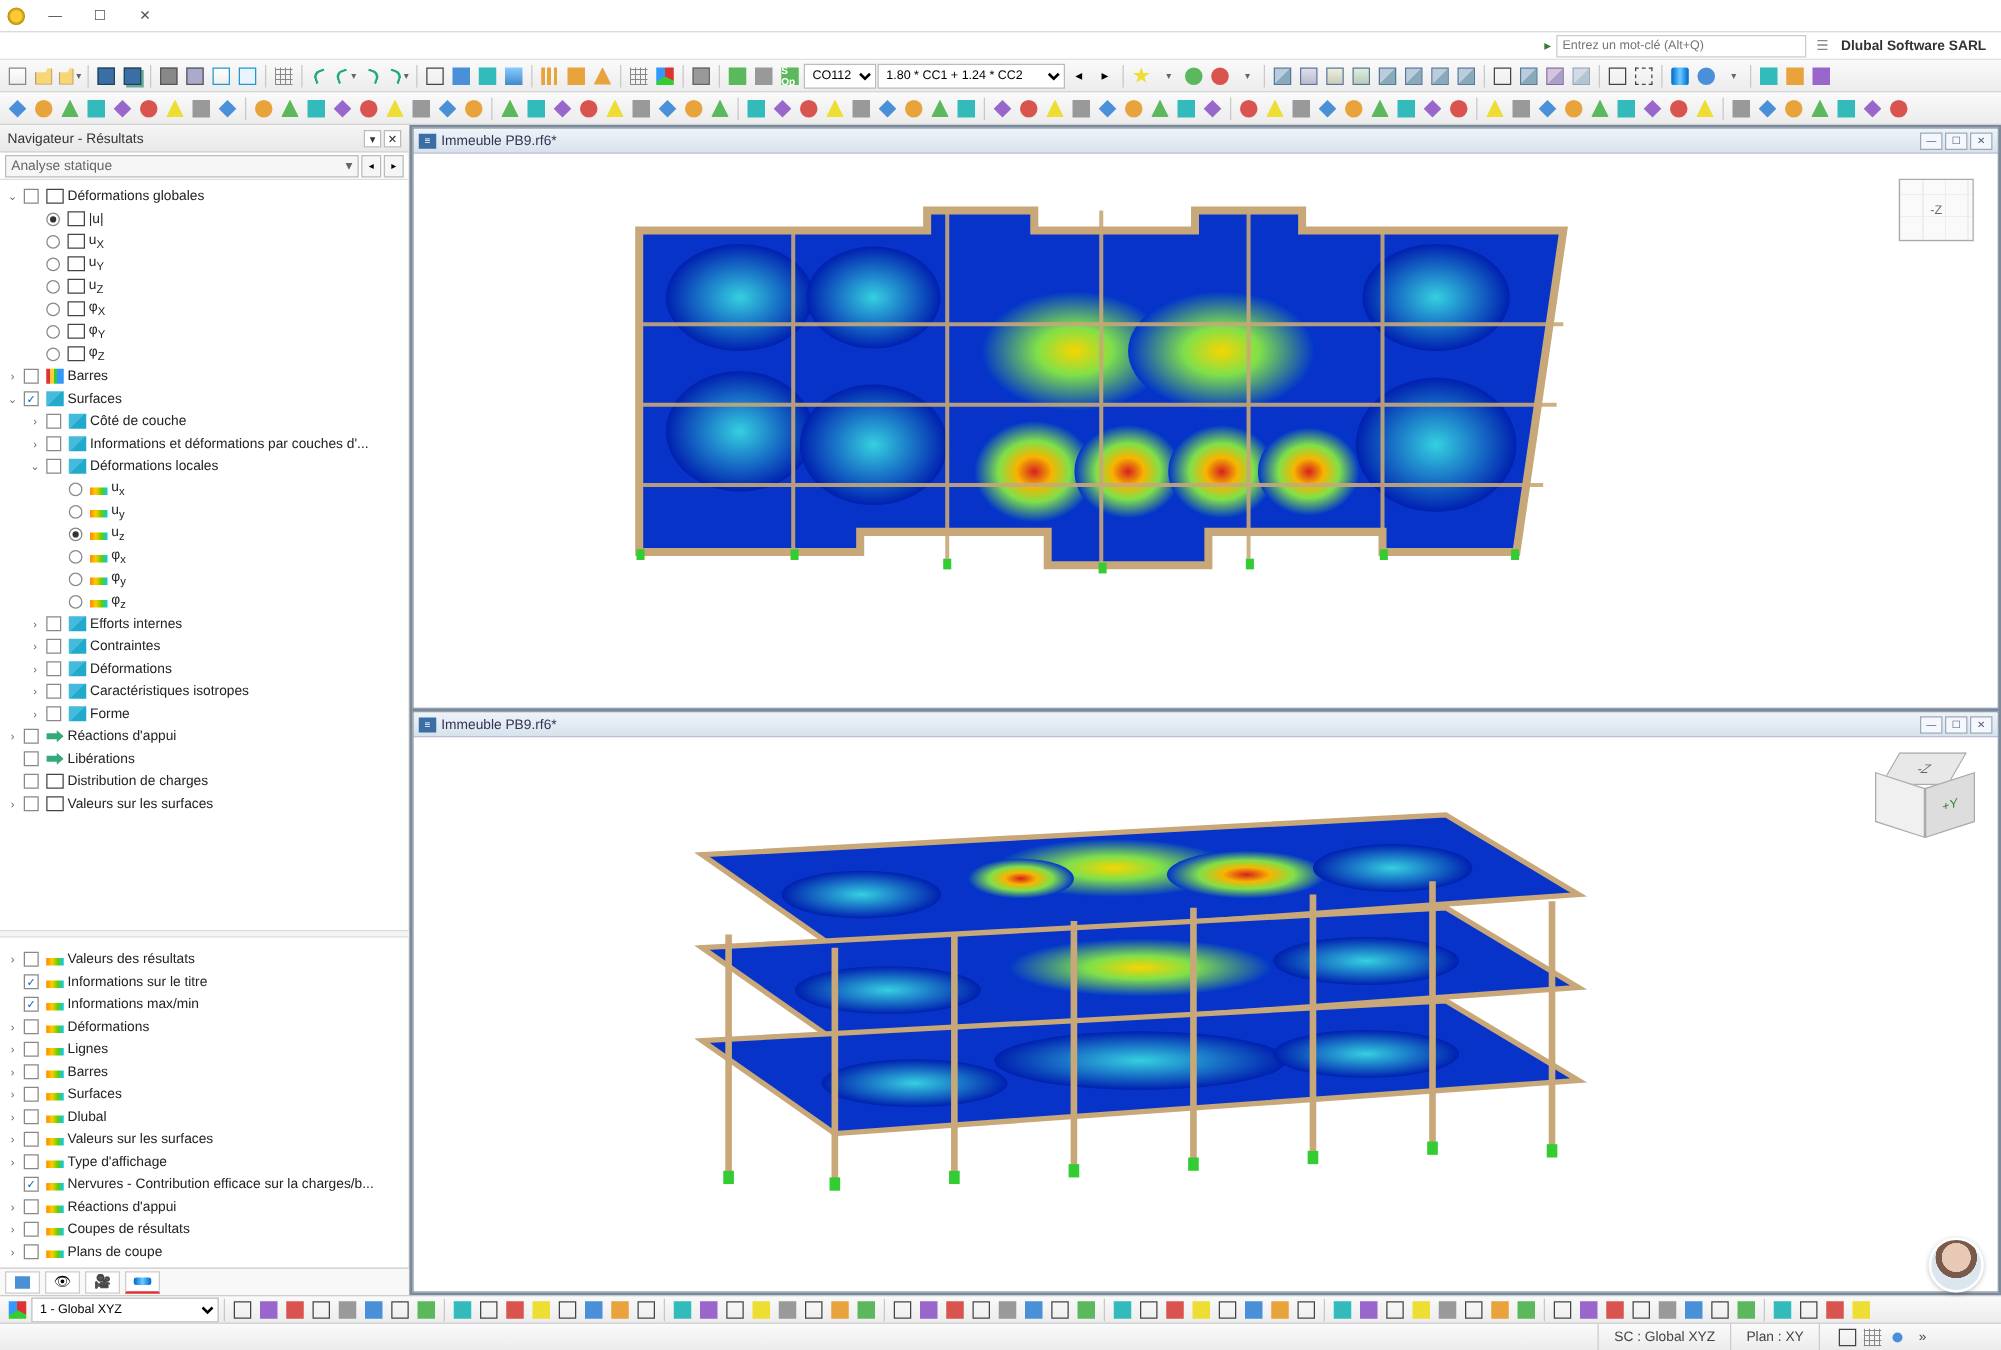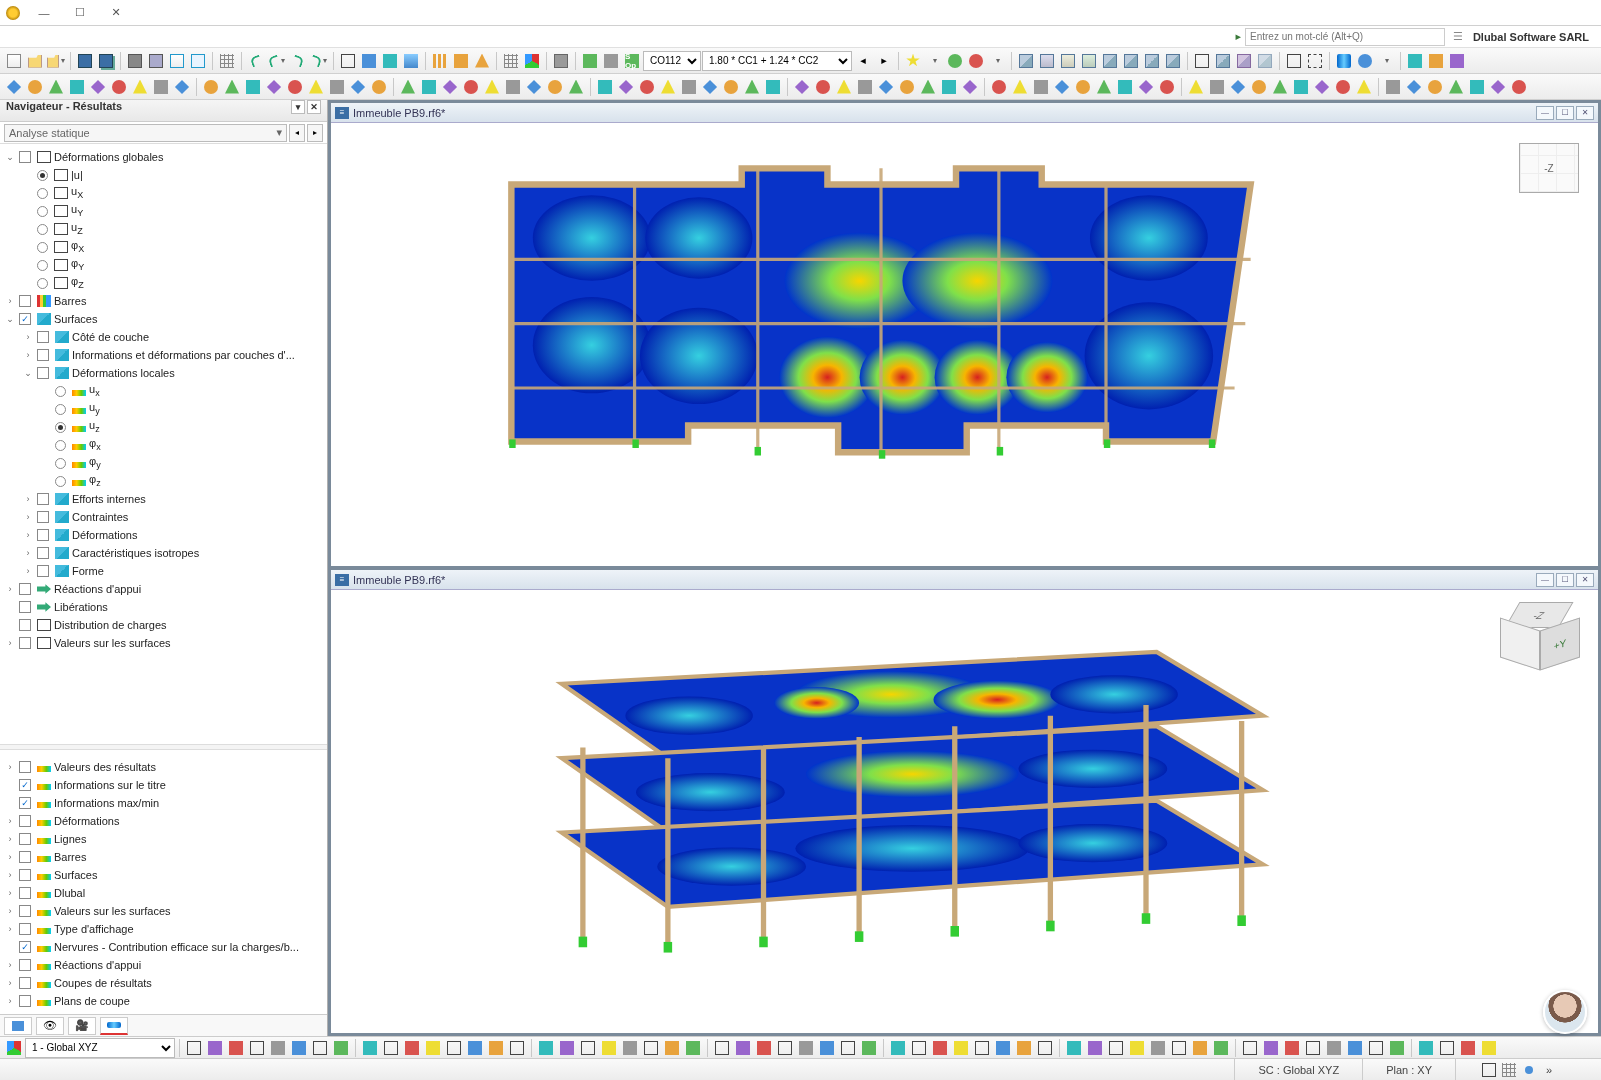--- a/index.html
+++ b/index.html
@@ -48,21 +48,21 @@
 .ic-outline { border:1px solid #444; background:transparent; }
 .ic-so { background:#5cb85c; color:#fff; font-size:8px; font-weight:bold; display:flex; align-items:center; justify-content:center; }
 .ic-cube { background: linear-gradient(135deg,#bcd 50%,#8ab 50%); border:1px solid #579; }
 .ic-wave { background: linear-gradient(90deg,#06c 0,#6cf 50%,#06c 100%); border-radius:2px; }
 
 
 .main { display: flex; height: calc(1080px - 26px - 22px - 26px - 26px - 22px - 22px); }
 
 
 .navigator { width: 328px; background: #fff; border-right: 1px solid #b0b0b0; display: flex; flex-direction: column; }
-.nav-header { height: 22px; background: linear-gradient(#f5f5f5,#e8e8e8); border-bottom:1px solid #ccc; display:flex; align-items:flex-start; padding:0 6px; font-weight:700; color:#333; }
+.nav-header { height: 22px; background: linear-gradient(#f5f5f5,#e8e8e8); border-bottom:1px solid #ccc; display:flex; align-items:center; padding:0 6px; font-weight:400; color:#333; }
 .nav-header .hdr-btns { margin-left:auto; display:flex; gap:2px; }
 .nav-header .hdr-btn { width:14px; height:14px; border:1px solid #bbb; display:flex; align-items:center; justify-content:center; font-size:9px; background:#fff; }
 .nav-combo-row { height: 22px; display:flex; align-items:center; padding:2px 4px; gap:2px; border-bottom:1px solid #ddd; }
 .nav-combo { flex:1; height:18px; border:1px solid #bbb; background:#f6f6f6; padding:0 4px; color:#666; display:flex; align-items:center; justify-content:space-between; }
 .nav-arrow-btn { width:16px; height:18px; border:1px solid #bbb; background:#f6f6f6; display:flex; align-items:center; justify-content:center; font-size:8px; }
 
 .tree { flex:1; overflow-y:auto; padding:4px 0; }
 .tree-item { display:flex; align-items:center; height:18px; padding-left:4px; white-space:nowrap; cursor:default; }
 .exp { width:12px; text-align:center; color:#666; font-size:9px; }
 .chk { width:12px; height:12px; border:1px solid #888; margin:0 3px; background:#fff; display:flex; align-items:center; justify-content:center; font-size:9px; color:#06c; }
@@ -103,21 +103,21 @@
 .model-svg { position:absolute; }
 
 
 .bottom-toolbar { height:22px; background: linear-gradient(#fafafa,#ececec); border-top:1px solid #ccc; display:flex; align-items:center; padding:0 4px; gap:1px; }
 .nav-bottom-tabs { height:22px; border-top:1px solid #ccc; display:flex; align-items:center; padding:0 4px; gap:4px; background:#f8f8f8; }
 .nav-bottom-tabs .tab { width:28px; height:18px; border:1px solid #ccc; background:#fff; display:flex; align-items:center; justify-content:center; }
 .nav-bottom-tabs .tab.active { background:#fff; border-bottom:2px solid #d33; }
 
 
 .statusbar { height:22px; background: linear-gradient(#fafafa,#ececec); border-top:1px solid #ccc; display:flex; align-items:center; padding:0 6px; font-size:10px; color:#444; }
-.statusbar .cell { padding:0 23px; border-left:1px solid #ccc; height:100%; display:flex; align-items:center; }
+.statusbar .cell { padding:0 12px; border-left:1px solid #ccc; height:100%; display:flex; align-items:center; }
 .statusbar .spacer { flex:1; }
 
 .avatar { position:absolute; right:14px; bottom:46px; width:44px; height:44px; border-radius:50%; background: radial-gradient(circle at 50% 35%, #e7c9b5 0 35%, #7a5a4a 36% 50%, #dbe6ee 51% 100%); border:2px solid #fff; box-shadow:0 1px 4px rgba(0,0,0,.25); }
 
 .combo-arrow::after { content:"▾"; font-size:8px; color:#666; margin-left:2px; }
 </style>
 </head>
 <body>
 
 <div class="titlebar">

